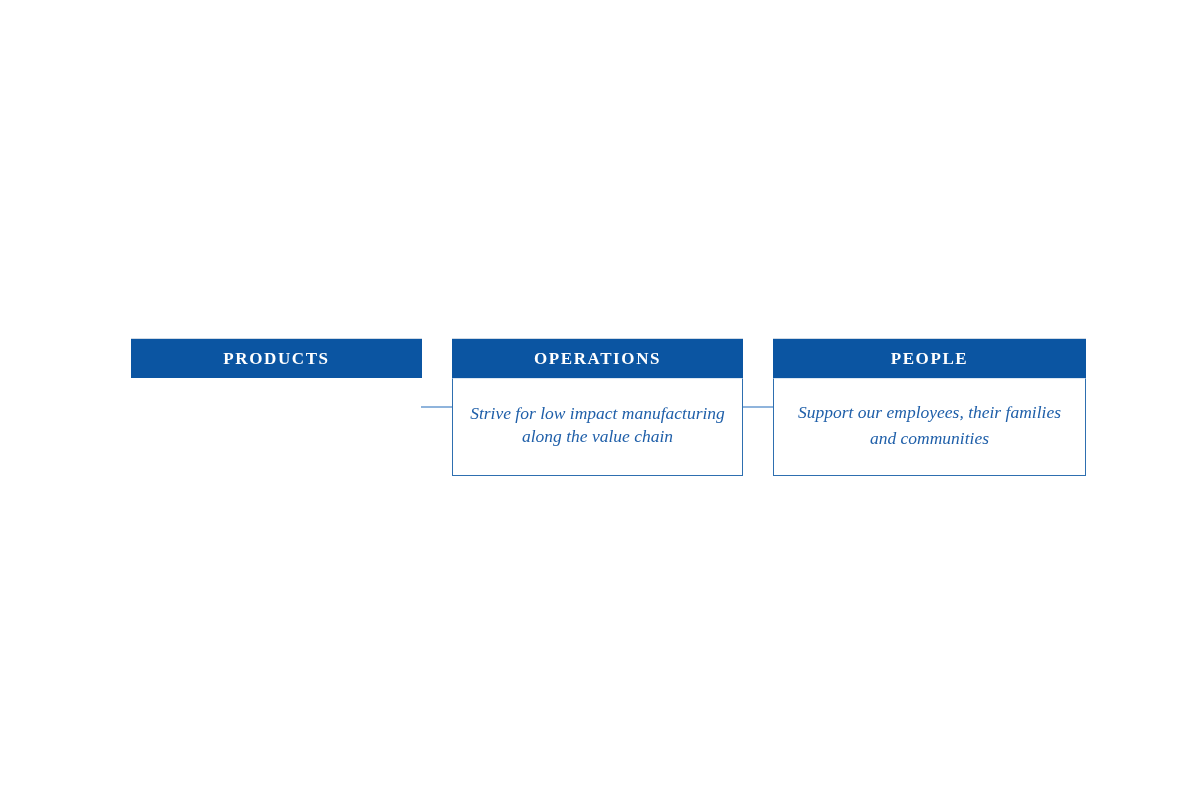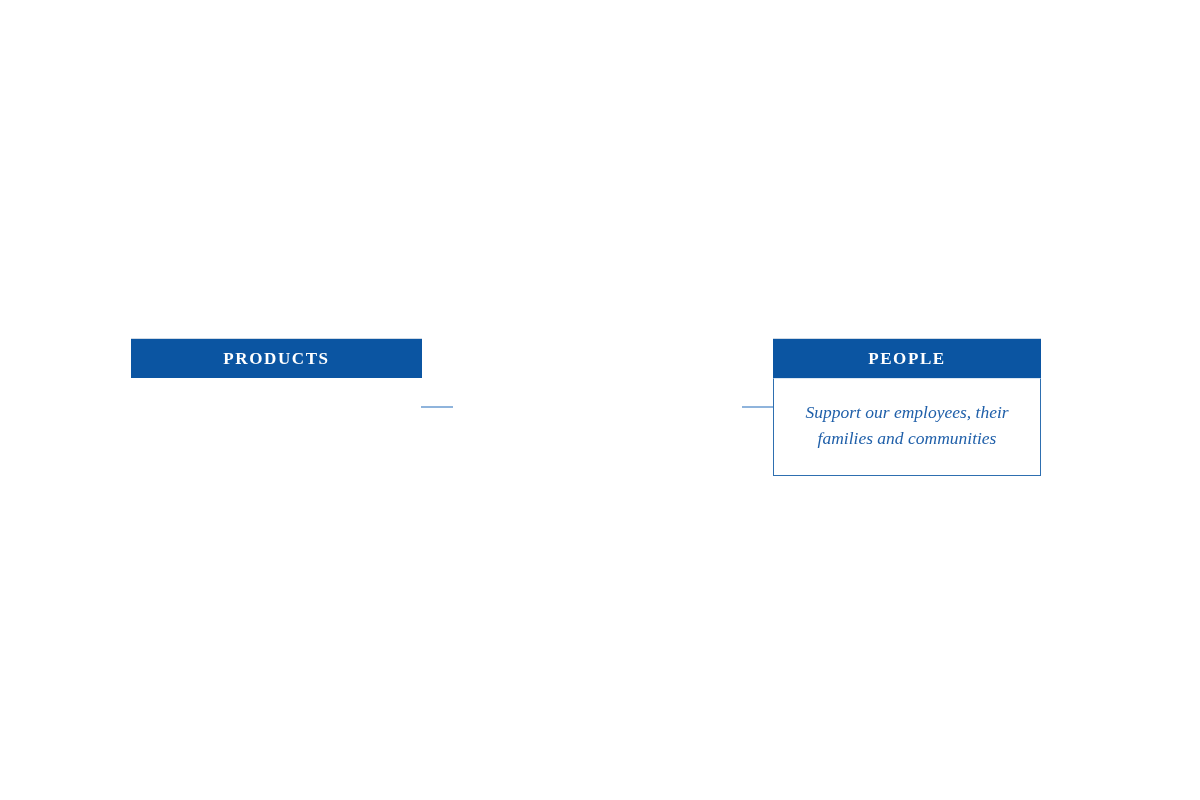--- a/index.html
+++ b/index.html
@@ -33,21 +33,21 @@
   .connector.c2 { left: 742px; width: 32px; }
 
   
   .pillar {
     position: absolute;
     top: 338px;
     box-sizing: border-box;
   }
   .pillar.p1 { left: 131px;  width: 291px; }
   .pillar.p2 { left: 452px;  width: 291px; }
-  .pillar.p3 { left: 773px;  width: 268px; }
+  .pillar.p3 { left: 773px;  width: 313px; }
 
   .pillar-header {
     box-sizing: border-box;
     height: 40px;
     background: #0b55a2;
     border-top: 1px solid #cfd9e4;
     display: flex;
     align-items: center;
     justify-content: center;
   }
@@ -90,20 +90,28 @@
 
   <div class="connector c1"></div>
   <div class="connector c2"></div>
 
   <div class="pillar p1">
     <div class="pillar-header">
       <span class="pillar-header-label">PRODUCTS</span>
     </div>
   </div>
 
+  <div class="pillar p2">
+    <div class="pillar-header">
+      <span class="pillar-header-label">OPERATIONS</span>
+    </div>
+    <div class="pillar-body">
+      <span class="pillar-body-text">Strive for low impact manufacturing along the value chain</span>
+    </div>
+  </div>
 
   <div class="pillar p3">
     <div class="pillar-header">
       <span class="pillar-header-label">PEOPLE</span>
     </div>
     <div class="pillar-body">
       <span class="pillar-body-text">Support our employees, their families and communities</span>
     </div>
   </div>
 

